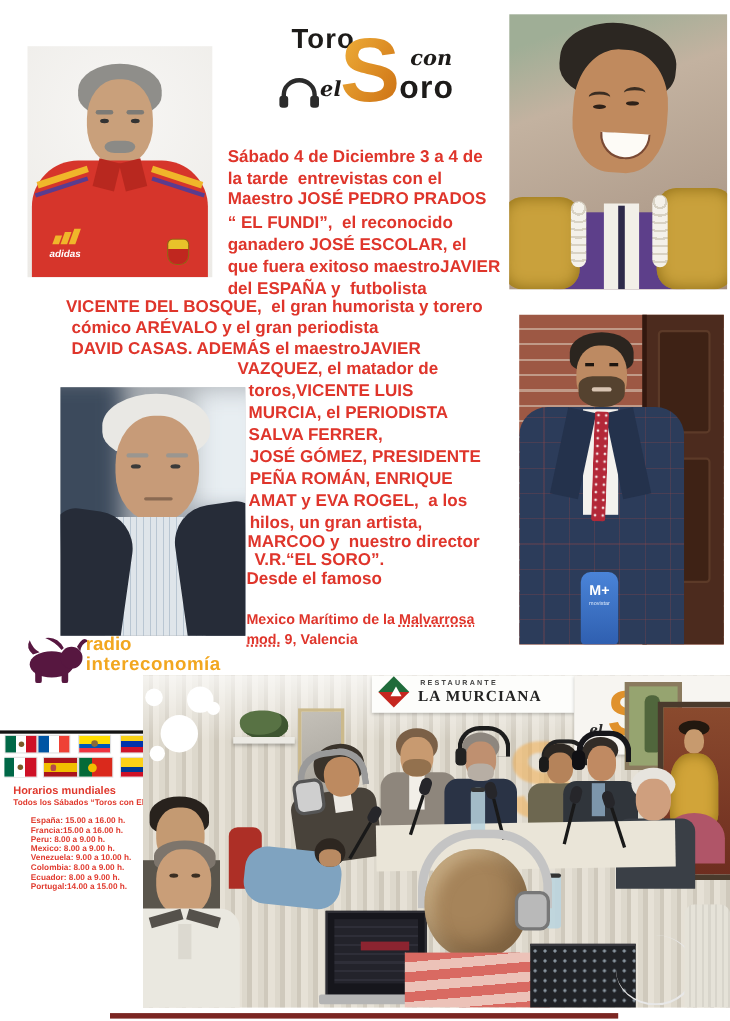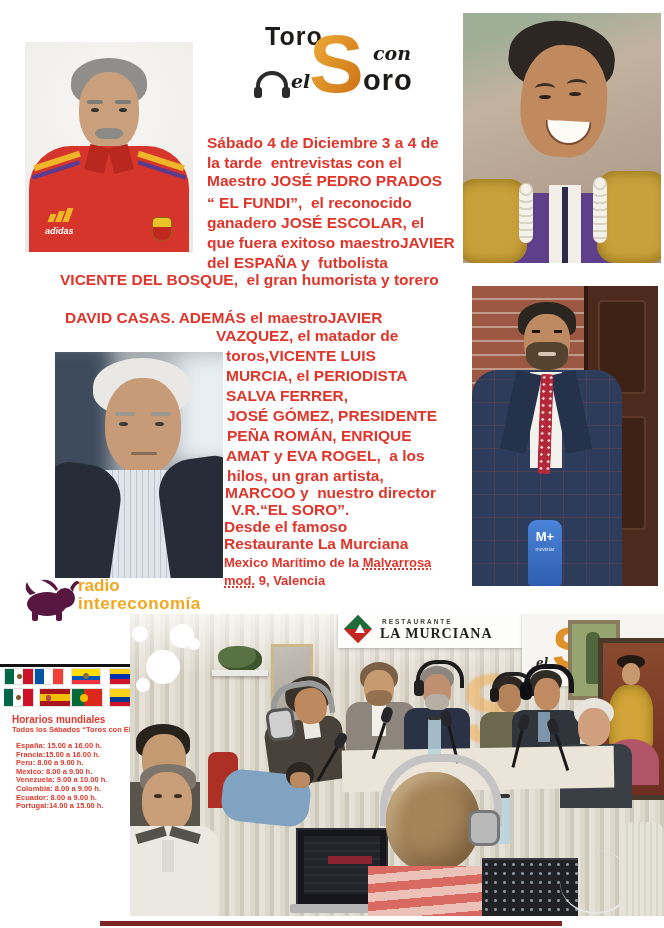--- a/index.html
+++ b/index.html
@@ -81,33 +81,33 @@
   </div>
 
   <div class="al" style="left:207px;top:133px">Sábado 4 de Diciembre 3 a 4 de</div>
   <div class="al" style="left:207px;top:153px">la tarde  entrevistas con el</div>
   <div class="al" style="left:207px;top:171px">Maestro JOSÉ PEDRO PRADOS</div>
   <div class="al" style="left:207px;top:193px">“ EL FUNDI”,  el reconocido</div>
   <div class="al" style="left:207px;top:213px">ganadero JOSÉ ESCOLAR, el</div>
   <div class="al" style="left:207px;top:233px">que fuera exitoso maestroJAVIER</div>
   <div class="al" style="left:207px;top:253px">del ESPAÑA y  futbolista</div>
   <div class="al" style="left:60px;top:270px">VICENTE DEL BOSQUE,  el gran humorista y torero</div>
+  <div class="al" style="left:65px;top:289px">cómico ARÉVALO y el gran periodista</div>
   <div class="al" style="left:65px;top:308px">DAVID CASAS. ADEMÁS el maestroJAVIER</div>
   <div class="al" style="left:216px;top:326px">VAZQUEZ, el matador de</div>
   <div class="al" style="left:226px;top:346px">toros,VICENTE LUIS</div>
   <div class="al" style="left:226px;top:366px">MURCIA, el PERIODISTA</div>
   <div class="al" style="left:226px;top:386px">SALVA FERRER,</div>
   <div class="al" style="left:227px;top:406px">JOSÉ GÓMEZ, PRESIDENTE</div>
   <div class="al" style="left:227px;top:426px">PEÑA ROMÁN, ENRIQUE</div>
   <div class="al" style="left:226px;top:446px">AMAT y EVA ROGEL,  a los</div>
   <div class="al" style="left:227px;top:466px">hilos, un gran artista,</div>
   <div class="al" style="left:225px;top:483px">MARCOO y  nuestro director</div>
   <div class="al" style="left:227px;top:500px"> V.R.“EL SORO”.</div>
   <div class="al" style="left:224px;top:517px">Desde el famoso</div>
-  <div class="al" style="left:224px;top:534px">Restaurante La Murciana</div>
   <div class="al sm" style="left:224px;top:553px"><span>Mexico Marítimo de la </span><span class="us">Malvarrosa</span></div>
   <div class="al sm" style="left:224px;top:571px"><span class="us">mod.</span><span> 9, Valencia</span></div>
 
   <div class="e" style="left:55px;top:352px;width:168px;height:226px;background:#a8adb2;overflow:hidden">
     <div class="e" style="left:-24px;top:-10px;width:80px;height:150px;background:#3c4a5c;filter:blur(10px)"></div>
     <div class="e" style="left:120px;top:0;width:70px;height:120px;background:#e8eef2;filter:blur(12px)"></div>
     <div class="e" style="left:120px;top:120px;width:70px;height:110px;background:#44506a;filter:blur(12px)"></div>
     <div class="e" style="left:38px;top:6px;width:98px;height:58px;background:#e9e8e4;border-radius:50% 50% 40% 40%"></div>
     <div class="e" style="left:50px;top:26px;width:76px;height:96px;background:#c79b78;border-radius:46%"></div>
     <div class="e" style="left:60px;top:60px;width:20px;height:4px;background:#9a9690;border-radius:2px"></div>
@@ -172,21 +172,21 @@
       </div>
     <div class="flag" style="left:36px;top:23px;width:30px;height:17px;background:linear-gradient(180deg,#aa151b 0 27%,#f1bf00 27% 73%,#aa151b 73%)">
         <div class="e" style="left:6px;top:6px;width:5px;height:6px;background:#b5484a;border-radius:2px"></div>
       </div>
     <div class="flag" style="left:68px;top:23px;width:30px;height:17px;background:linear-gradient(90deg,#046a38 0 40%,#da291c 40%)">
         <div class="e" style="left:8px;top:5px;width:8px;height:8px;background:#f1bf00;border-radius:50%"></div>
       </div>
     <div class="flag" style="left:106px;top:23px;width:30px;height:17px;background:linear-gradient(180deg,#fcd116 0 50%,#003893 50% 75%,#ce1126 75%)"></div>
     <div class="sched" style="left:8px;top:48px;font-size:10px">Horarios mundiales</div>
     <div class="sched" style="left:8px;top:59px;font-size:7.5px;white-space:nowrap">Todos los Sábados  “Toros con El So</div>
-    <div class="sched" style="left:12px;top:76px;font-size:7.5px;line-height:8.6px;white-space:nowrap">
+    <div class="sched" style="left:24px;top:76px;font-size:7.5px;line-height:8.6px;white-space:nowrap">
       <div>España: 15.00 a 16.00 h.</div>
       <div>Francia:15.00 a 16.00 h.</div>
       <div>Peru: 8.00 a 9.00 h.</div>
       <div>Mexico: 8.00 a 9.00 h.</div>
       <div>Venezuela: 9.00 a 10.00 h.</div>
       <div>Colombia: 8.00 a 9.00 h.</div>
       <div>Ecuador: 8.00 a 9.00 h.</div>
       <div>Portugal:14.00 a 15.00 h.</div>
     </div>
   </div>

